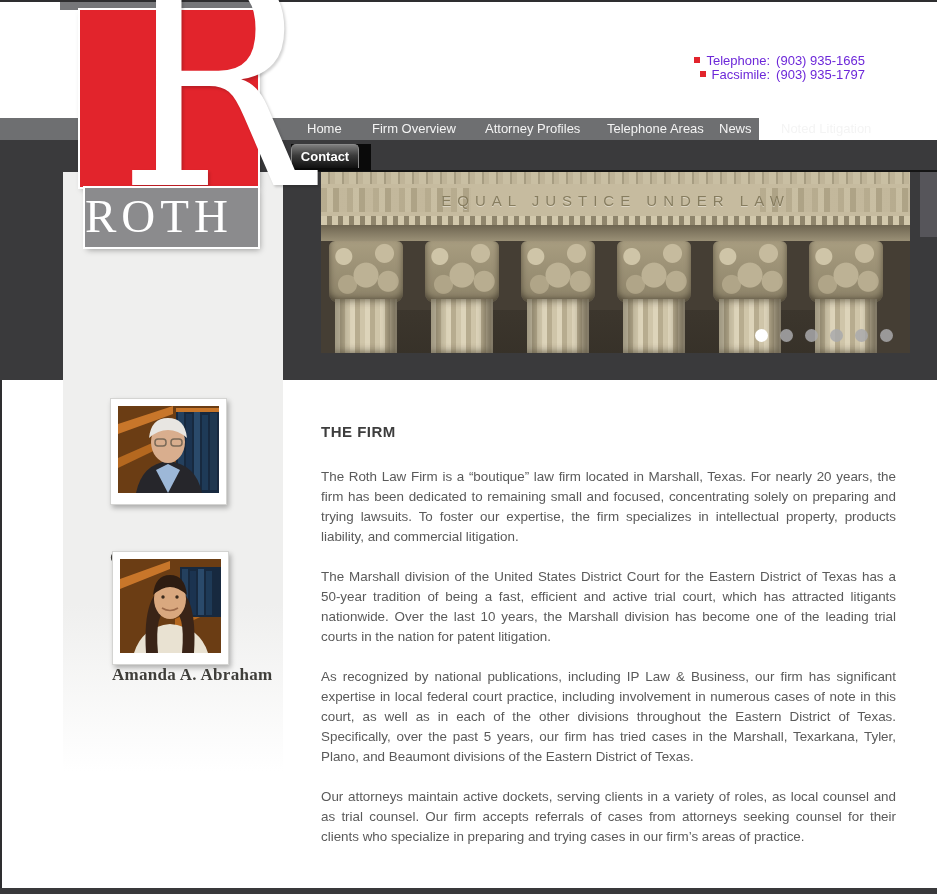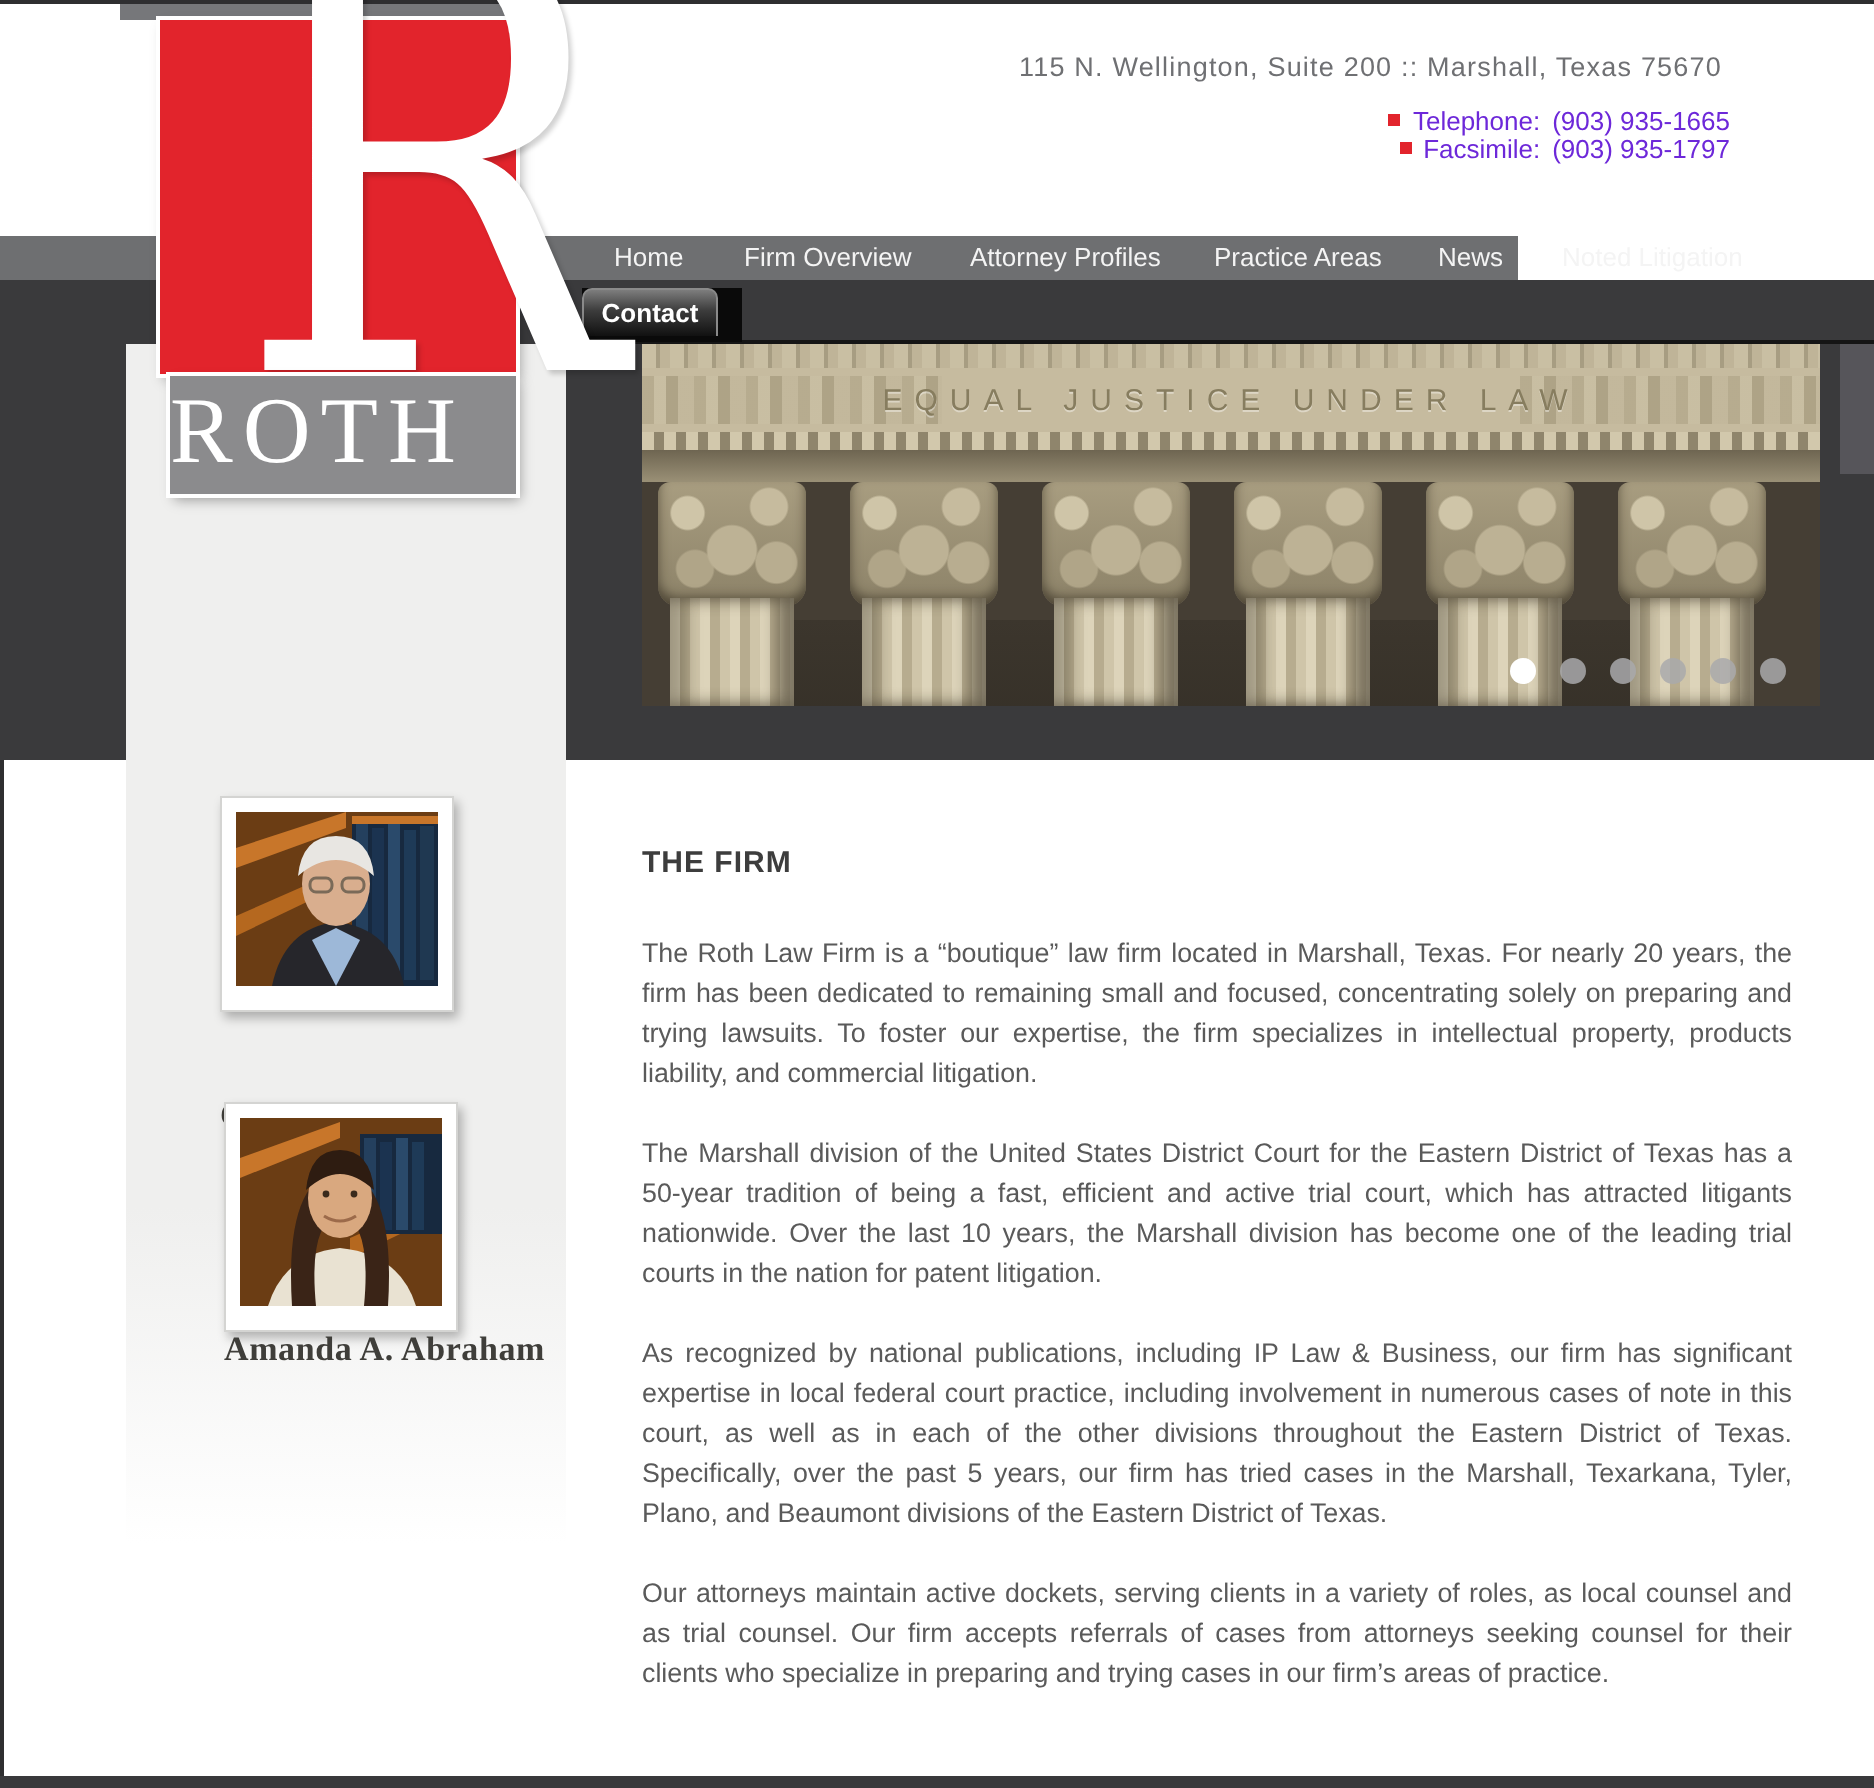--- a/index.html
+++ b/index.html
@@ -100,39 +100,38 @@
   .main-content p{margin:0 0 20px 0;font-size:13.4px;line-height:20px;color:#5a5a5a;text-align:justify;}
 </style>
 </head>
 <body>
 
 <div id="page">
 
   <div class="top-line"></div>
   <div class="left-line"></div>
 
-  <div class="hdr-address">115 N. Wellington, Suite 200 :: Marshall, Texas  75670</div>
   <div class="hdr-phones">
     <div class="phone-row">
       <span class="red-sq"></span>
       <span class="phone-label">Telephone:</span>
       <span>(903) 935-1665</span>
     </div>
     <div class="phone-row">
       <span class="red-sq"></span>
       <span class="phone-label">Facsimile:</span>
       <span>(903) 935-1797</span>
     </div>
   </div>
 
   <div class="navbar">
     <span class="nav-item" style="left:307px">Home</span>
     <span class="nav-item" style="left:372px">Firm Overview</span>
     <span class="nav-item" style="left:485px">Attorney Profiles</span>
-    <span class="nav-item" style="left:607px">Practice Areas</span>
+    <span class="nav-item" style="left:607px">Telephone Areas</span>
     <span class="nav-item" style="left:719px">News</span>
     <span class="nav-item" style="left:781px">Noted Litigation</span>
   </div>
 
   <div class="dark-band"></div>
   <div class="hero-topline"></div>
   <div class="peek-strip"></div>
 
   <div class="contact-wrap">
     <div class="contact-tab">Contact</div>

